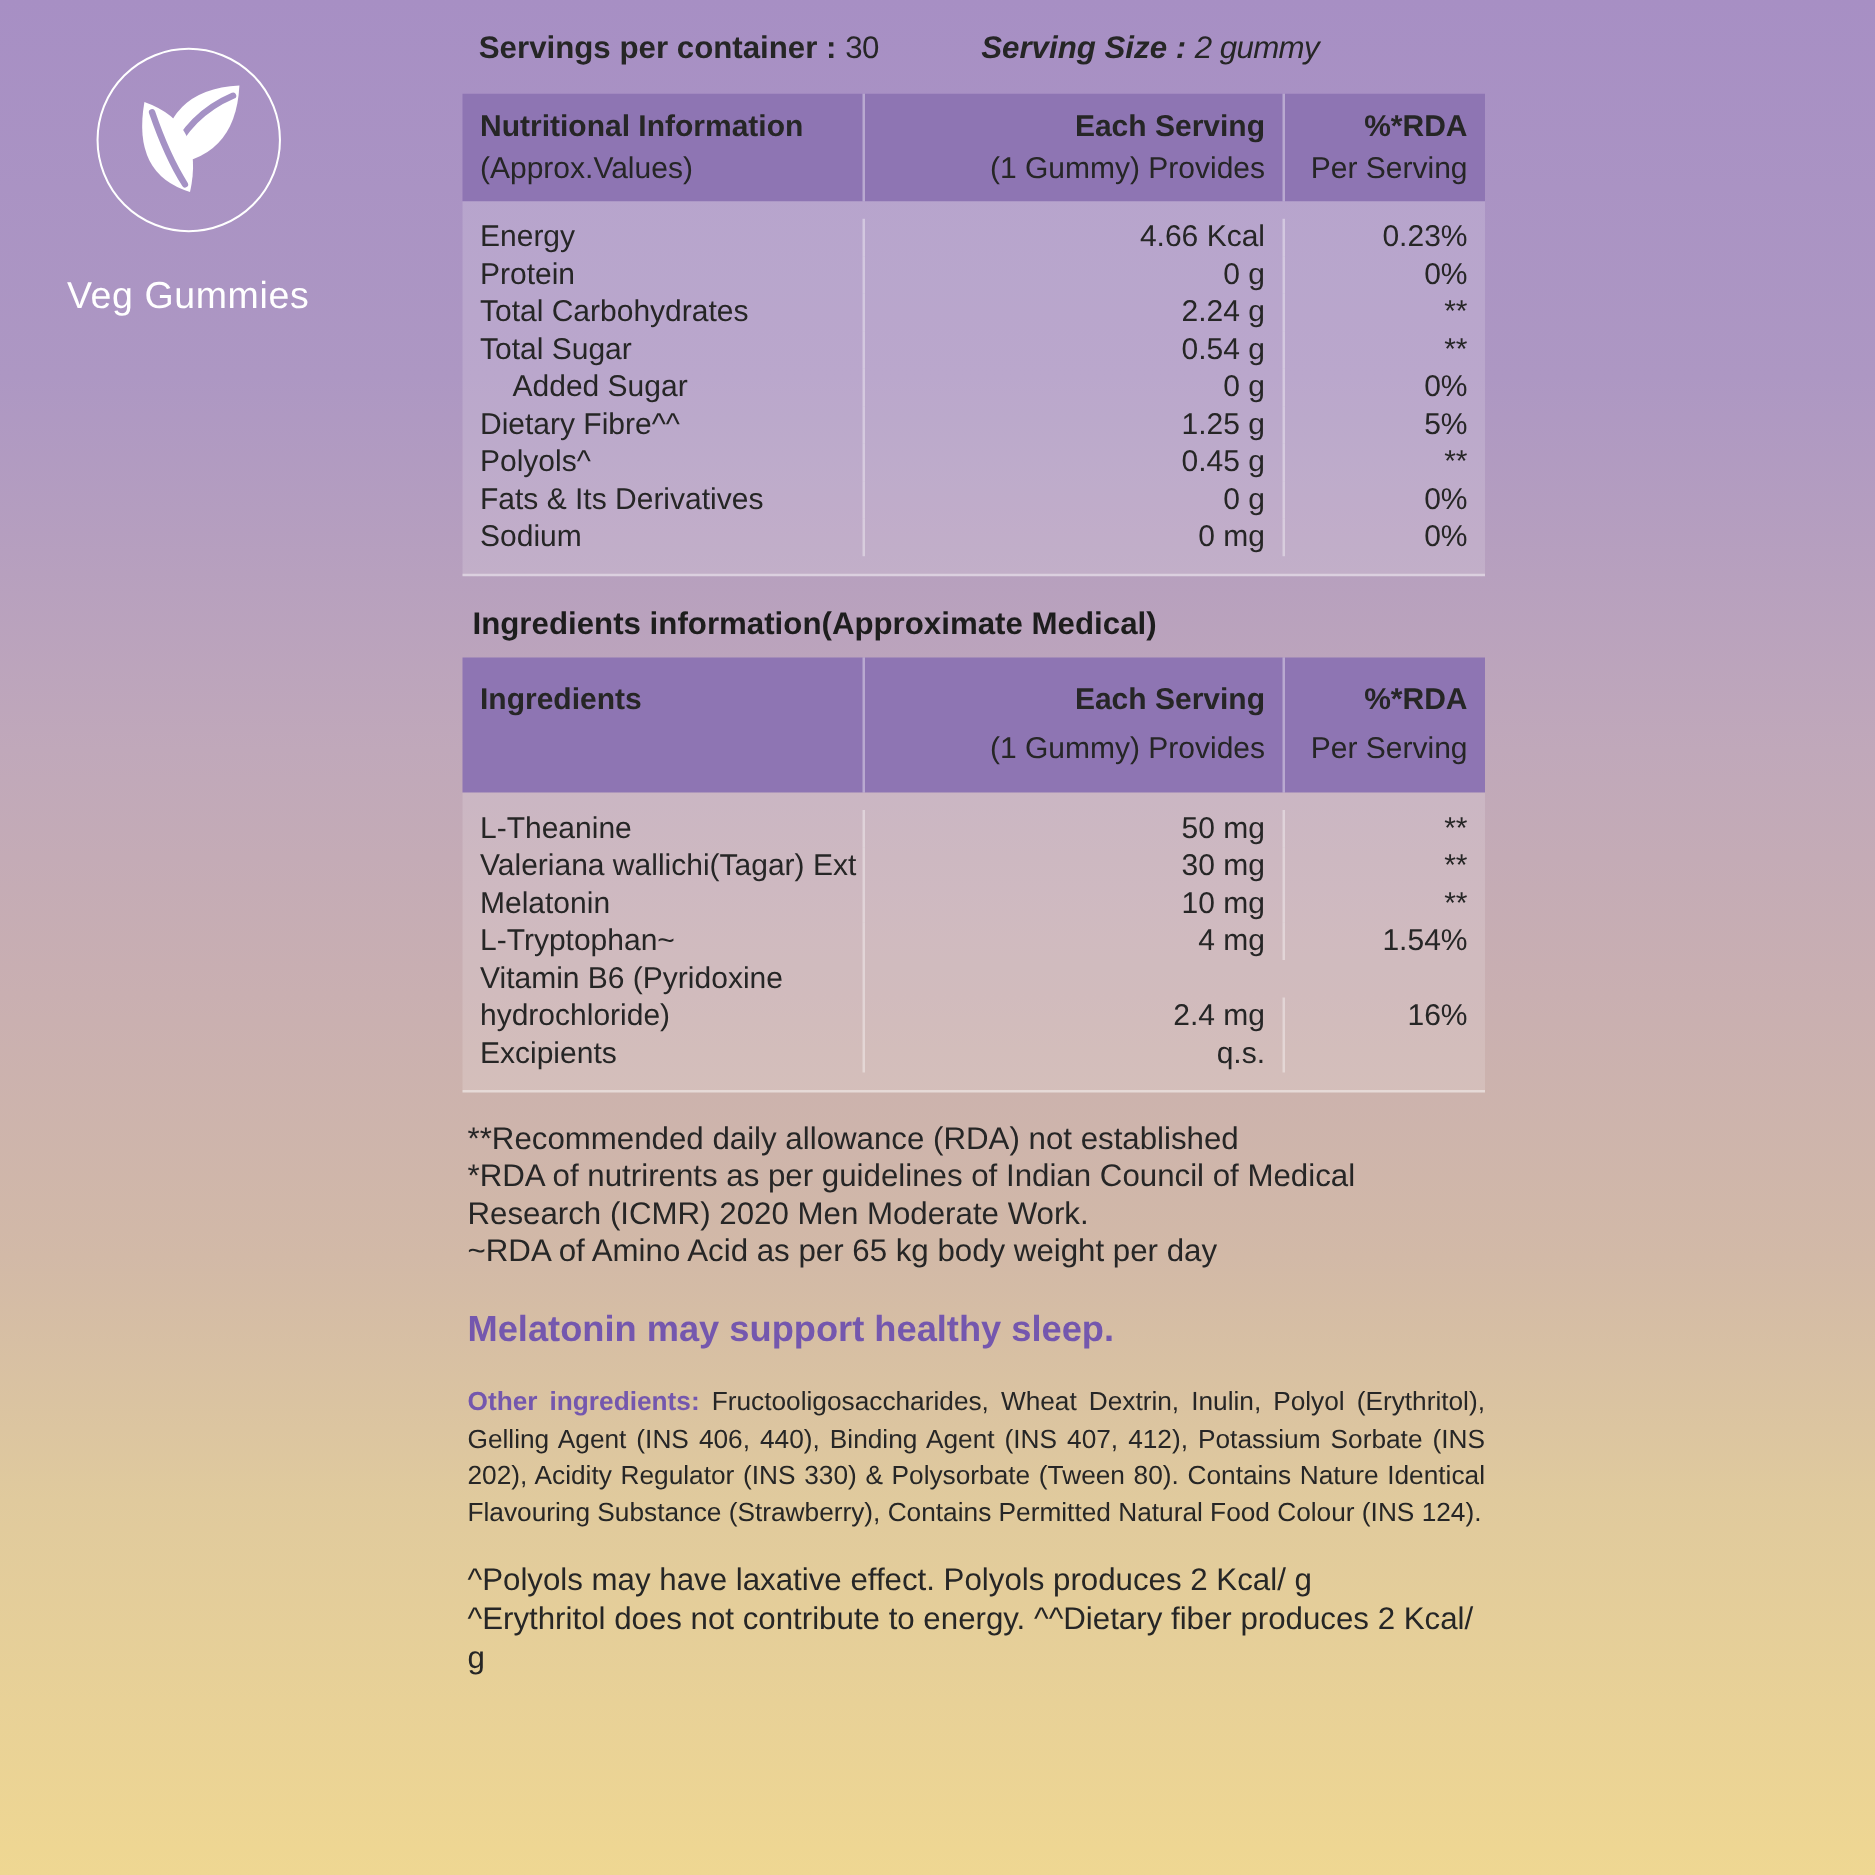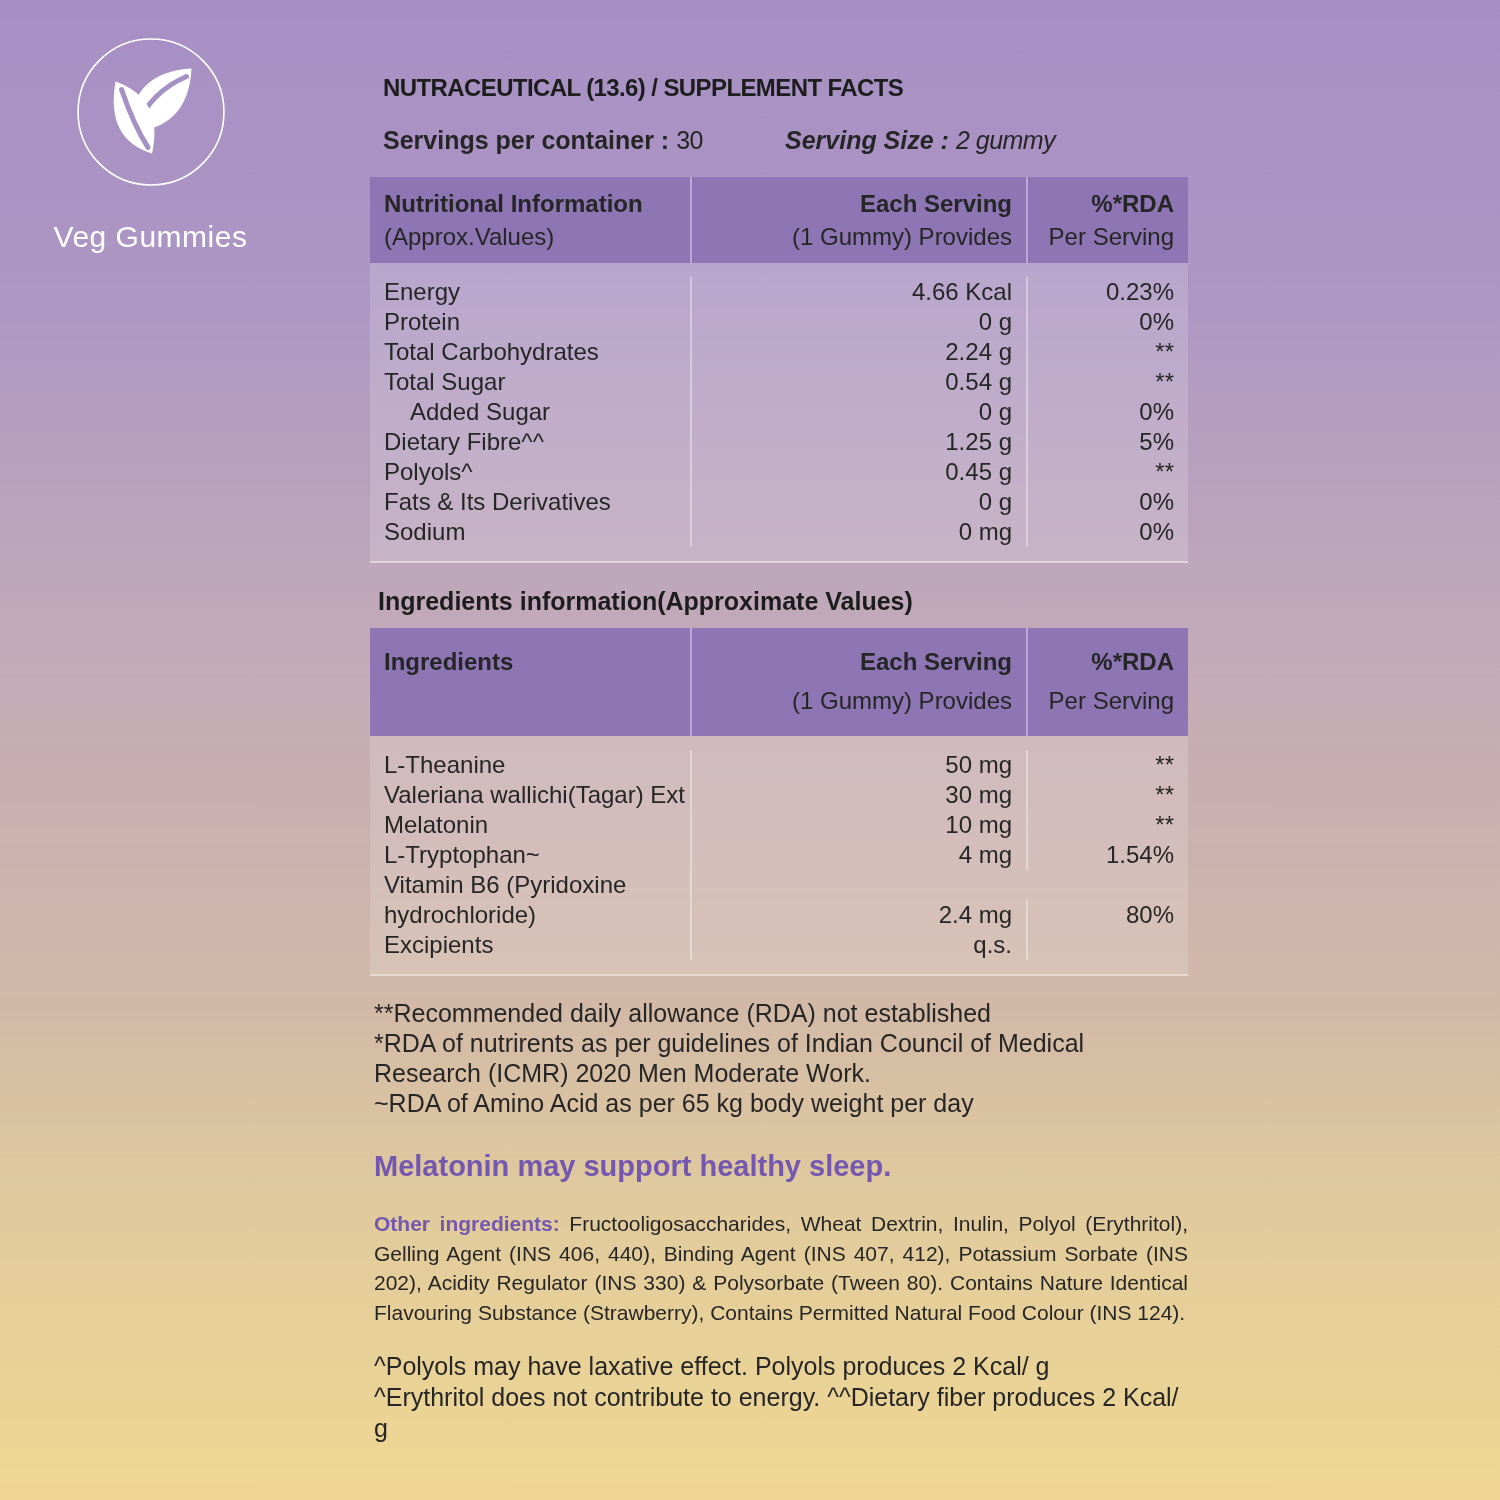--- a/index.html
+++ b/index.html
@@ -70,21 +70,20 @@
         <path d="M110,40 Q75,55 60,90" fill="none" stroke="#a592c5" stroke-width="5" stroke-linecap="round"></path>
         <path d="M40,45 Q30,102 76,116 Q88,62 40,45 Z" fill="#ffffff"></path>
         <path d="M46,53 Q58,88 72,110" fill="none" stroke="#a592c5" stroke-width="5" stroke-linecap="round"></path>
       </svg>
     </div>
     <div class="brand-name">Veg Gummies</div>
   </div>
 
   <div class="content">
 
-    <div class="label-title">NUTRACEUTICAL (13.6) / SUPPLEMENT FACTS</div>
 
     <div class="servings-row">
       <div class="servings-left">
         <span>Servings per container :</span>
         <span class="serv-value">30</span>
       </div>
       <div class="servings-right">
         <span>Serving Size :</span>
         <span class="serv-value">2 gummy</span>
       </div>
@@ -147,21 +146,21 @@
           <div class="c3">0%</div>
         </div>
         <div class="trow">
           <div class="c1">Sodium</div>
           <div class="c2">0 mg</div>
           <div class="c3">0%</div>
         </div>
       </div>
     </div>
 
-    <div class="ingredients-heading">Ingredients information(Approximate Values)</div>
+    <div class="ingredients-heading">Ingredients information(Approximate Medical)</div>
 
     <div class="ntable second">
       <div class="thead">
         <div class="c1">
           <span class="hline1">Ingredients</span>
         </div>
         <div class="c2">
           <span class="hline1">Each Serving</span>
           <span class="hline2">(1 Gummy) Provides</span>
         </div>
@@ -187,21 +186,21 @@
           <div class="c3">**</div>
         </div>
         <div class="trow">
           <div class="c1">L-Tryptophan~</div>
           <div class="c2">4 mg</div>
           <div class="c3">1.54%</div>
         </div>
         <div class="trow">
           <div class="c1">Vitamin B6 (Pyridoxine hydrochloride)</div>
           <div class="c2">2.4 mg</div>
-          <div class="c3">80%</div>
+          <div class="c3">16%</div>
         </div>
         <div class="trow">
           <div class="c1">Excipients</div>
           <div class="c2">q.s.</div>
           <div class="c3"></div>
         </div>
       </div>
     </div>
 
     <div class="footnotes">

